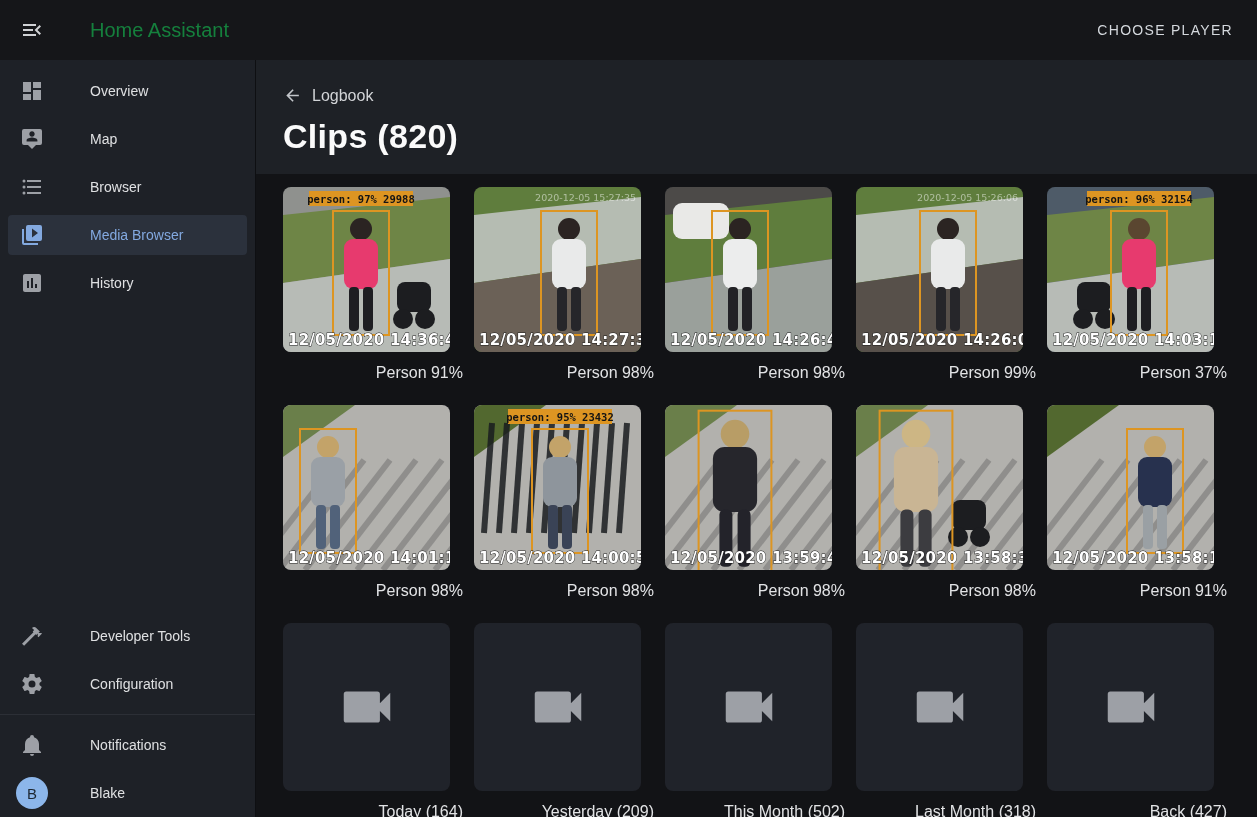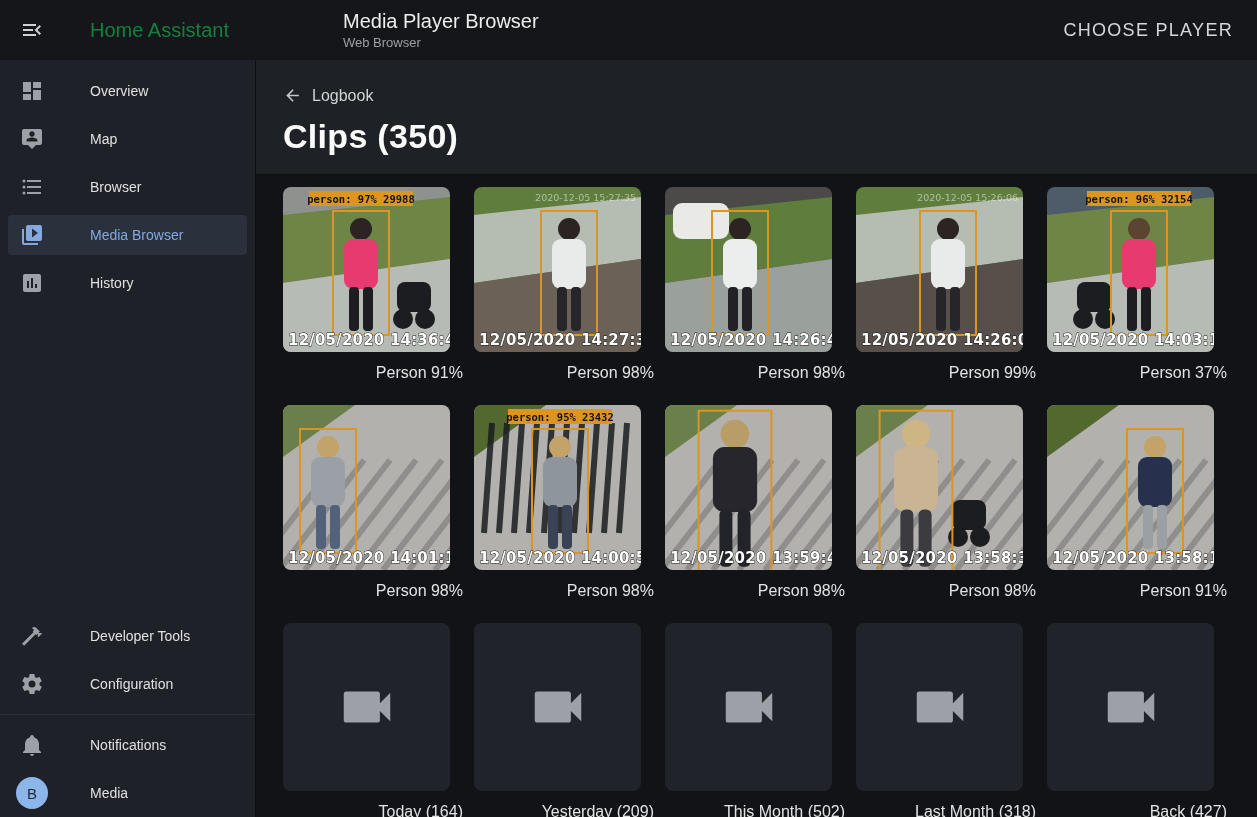--- a/index.html
+++ b/index.html
@@ -9,21 +9,21 @@
   .topbar{position:absolute;top:0;left:0;width:1257px;height:60px;background:#151619;
     display:flex;align-items:center;color:#e8e9eb;z-index:20;}
   .topbar-left{width:256px;display:flex;align-items:center;flex-shrink:0;}
   .icon-btn{width:48px;height:48px;display:flex;align-items:center;justify-content:center;
     margin-left:8px;border:none;background:transparent;cursor:pointer;padding:0;}
   .app-title{font-size:20px;color:#15803d;margin-left:34px;white-space:nowrap;}
   .topbar-center{padding-left:87px;line-height:1.15;}
   .page-title{font-size:20px;font-weight:400;color:#eceded;}
   .page-subtitle{font-size:13px;color:#9ba0a6;margin-top:3px;}
   .choose-player{margin-left:auto;margin-right:16px;background:transparent;border:none;
-    color:#d4d8dd;font-family:"Liberation Sans",sans-serif;font-size:18px;font-weight:500;
+    color:#d4d8dd;font-family:"Liberation Sans",sans-serif;font-size:14px;font-weight:500;
     letter-spacing:1.3px;padding:8px;cursor:pointer;}
   
   .layout{position:absolute;top:60px;left:0;width:1257px;height:757px;display:flex;}
   
   .sidebar{width:256px;flex-shrink:0;background:#1e2127;display:flex;flex-direction:column;
     border-right:1px solid #0e0f12;box-sizing:border-box;padding-top:7px;}
   .side-item{height:40px;margin:4px 8px;border-radius:4px;display:flex;align-items:center;
     padding-left:12px;cursor:pointer;color:#dfe0e2;}
   .side-item .mdi{width:24px;height:24px;flex-shrink:0;}
   .side-item .mdi path{fill:#9da0a6;}
@@ -62,24 +62,20 @@
 
 <header class="topbar">
   <div class="topbar-left">
     <button class="icon-btn" title="">
       <svg class="mdi" width="24" height="24" viewBox="0 0 24 24">
           <path fill="#cfd1d4" d="M21,15.61L19.59,17L14.58,12L19.59,7L21,8.39L17.44,12L21,15.61M3,6H16V8H3V6M3,13V11H13V13H3M3,18V16H16V18H3Z"></path>
         </svg>
     </button>
     <div class="app-title">Home Assistant</div>
   </div>
-  <div class="topbar-center">
-    <div class="page-title">Media Player Browser</div>
-    <div class="page-subtitle">Web Browser</div>
-  </div>
   <button class="choose-player">CHOOSE PLAYER</button>
 </header>
 
 <div class="layout">
 
   <nav class="sidebar">
     <div class="side-item">
       <svg class="mdi" viewBox="0 0 24 24">
           <path d="M13,3V9H21V3M13,21H21V11H13M3,21H11V15H3M3,13H11V3H3V13Z"></path>
         </svg>
@@ -128,33 +124,33 @@
     <div class="side-divider"></div>
 
     <div class="side-item">
       <svg class="mdi" viewBox="0 0 24 24">
           <path d="M21,19V20H3V19L5,17V11C5,7.9 7.03,5.17 10,4.29C10,4.19 10,4.1 10,4A2,2 0 0,1 12,2A2,2 0 0,1 14,4C14,4.1 14,4.19 14,4.29C16.97,5.17 19,7.9 19,11V17L21,19M14,21A2,2 0 0,1 12,23A2,2 0 0,1 10,21Z"></path>
         </svg>
       <span class="side-label">Notifications</span>
     </div>
     <div class="side-item profile">
       <div class="avatar">B</div>
-      <span class="side-label">Media</span>
+      <span class="side-label">Blake</span>
     </div>
   </nav>
 
   <main class="main">
     <div class="content-header">
       <div class="breadcrumb">
         <svg class="mdi" width="19" height="19" viewBox="0 0 24 24">
             <path d="M20,11V13H8L13.5,18.5L12.08,19.92L4.16,12L12.08,4.08L13.5,5.5L8,11H20Z"></path>
           </svg>
         <span class="breadcrumb-label">Logbook</span>
       </div>
-      <div class="content-title">Clips (350)</div>
+      <div class="content-title">Clips (820)</div>
     </div>
     <div class="grid-area">
       <div class="grid" id="clips-grid">
   <div class="card">
     <div class="thumb">
               <svg width="167" height="165" viewBox="0 0 167 165" xmlns="http://www.w3.org/2000/svg">
                 <rect width="167" height="165" fill="#8f918e"></rect>
                 <polygon points="0,28 167,10 167,72 0,96" fill="#6e8546"></polygon>
                 <polygon points="0,96 167,72 167,165 0,165" fill="#b7bbb6"></polygon>
                 <rect x="114" y="95" width="34" height="30" rx="8" fill="#1c1d20"></rect>

